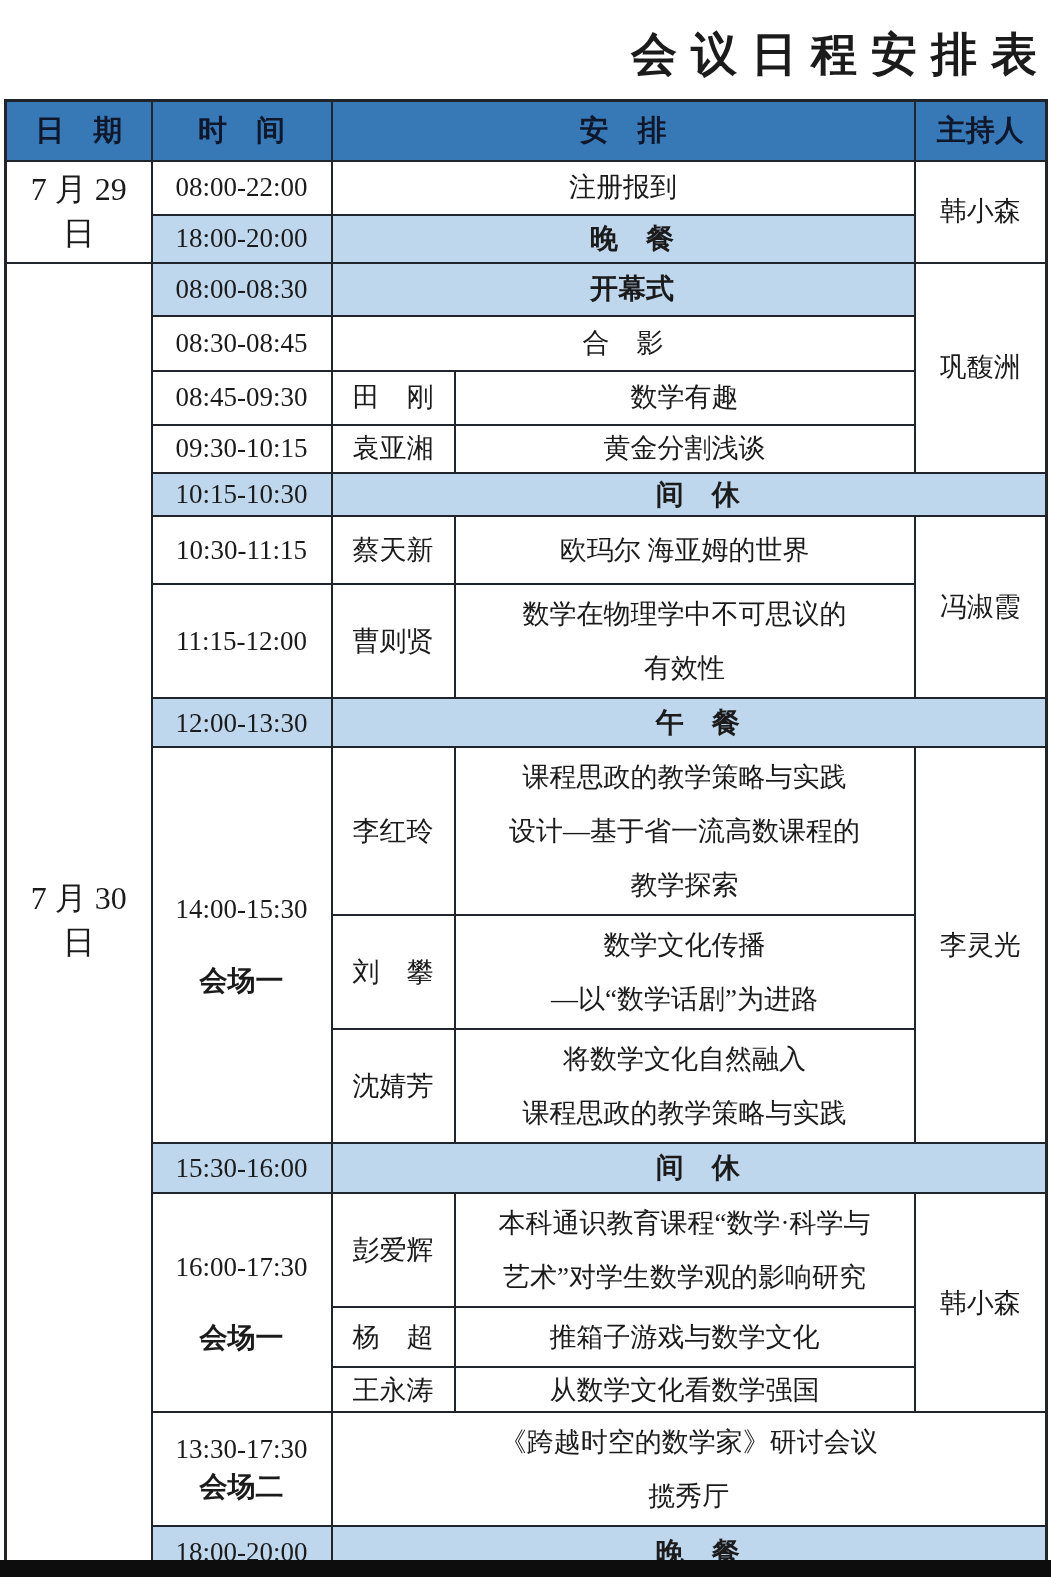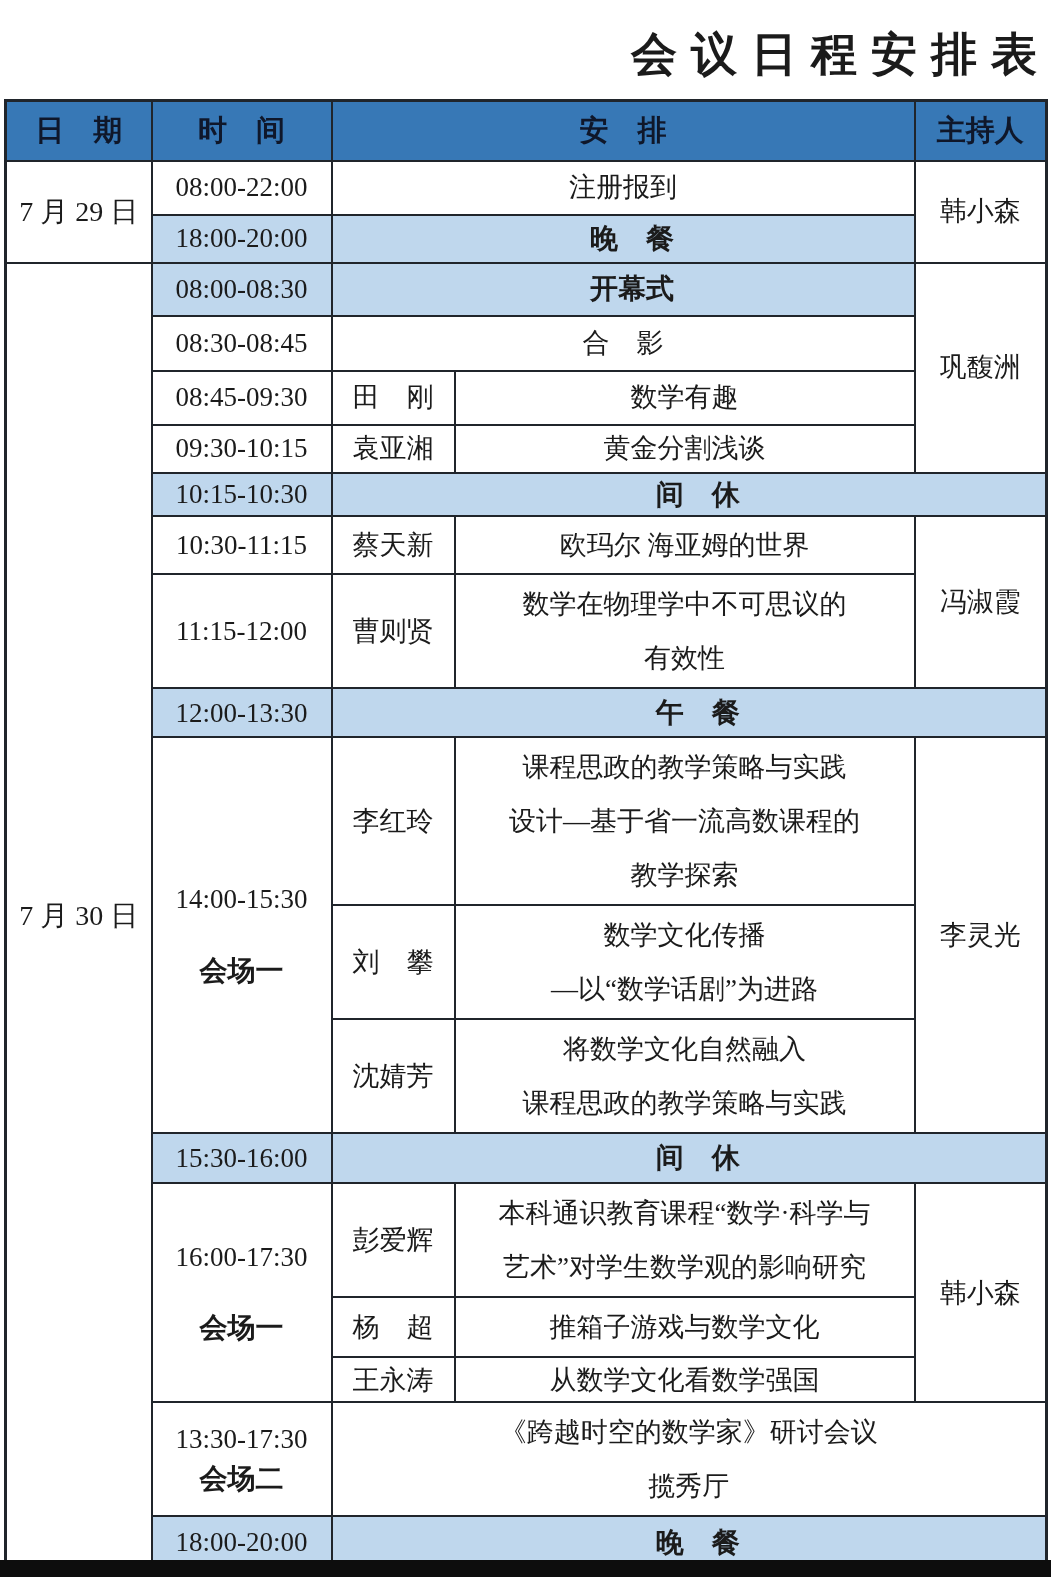--- a/index.html
+++ b/index.html
@@ -55,32 +55,32 @@
     font-size:29px;
     font-family:"Liberation Sans","DejaVu Sans",sans-serif;
   }
   .hl{background:var(--row-highlight);}
   .bold-label{
     font-weight:bold;
     font-size:28px;
     font-family:"Liberation Sans","DejaVu Sans",sans-serif;
     padding-left:24px;
   }
-  .date-cell{font-size:28px;}
+  .date-cell{font-size:32px;}
   .multiline{line-height:2.0;}
   .session-time .venue{
     font-weight:bold;
     font-size:28px;
     font-family:"Liberation Sans","DejaVu Sans",sans-serif;
     margin-top:34px;
   }
-  .session-time .venue.small-gap{margin-top:2px;}
+  .session-time .venue.small-gap{margin-top:2px;font-family:Liberation Mono, monospace;}
   
   .r1{height:54px;} .r2{height:48px;} .r3{height:53px;} .r4{height:55px;}
-  .r5{height:54px;} .r6{height:48px;} .r7{height:38px;} .r8{height:58px;}
+  .r5{height:54px;} .r6{height:48px;} .r7{height:38px;} .r8{height:68px;}
   .r9{height:104px;} .r10{height:49px;} .r11{height:165px;} .r12{height:107px;}
   .r13{height:103px;} .r14{height:50px;} .r15{height:100px;} .r16{height:60px;}
   .r17{height:45px;} .r18{height:110px;} .r19{height:53px;}
   .footer-bar{
     position:absolute;
     left:0;bottom:0;
     width:1051px;height:17px;
     background:var(--footer-bar);
   }
 </style>

